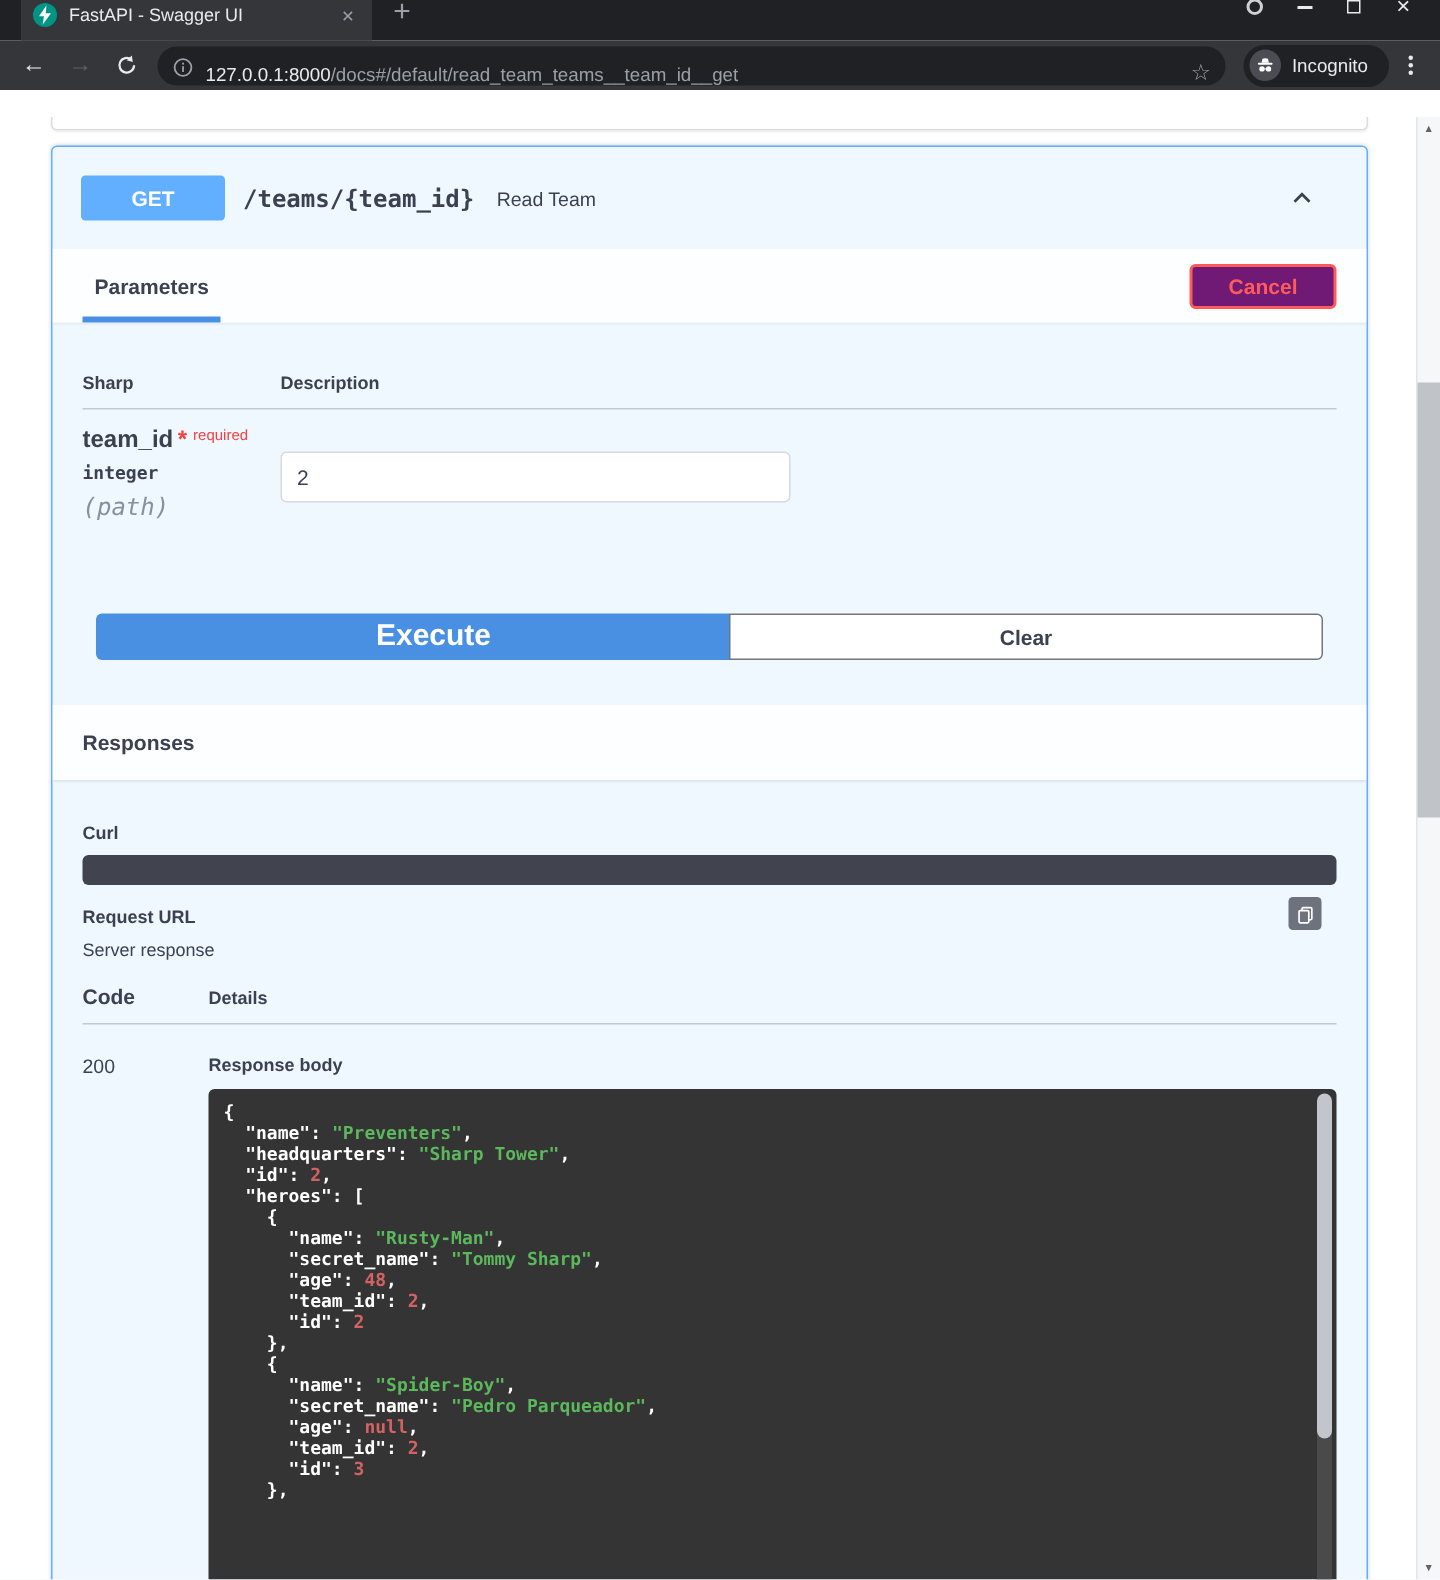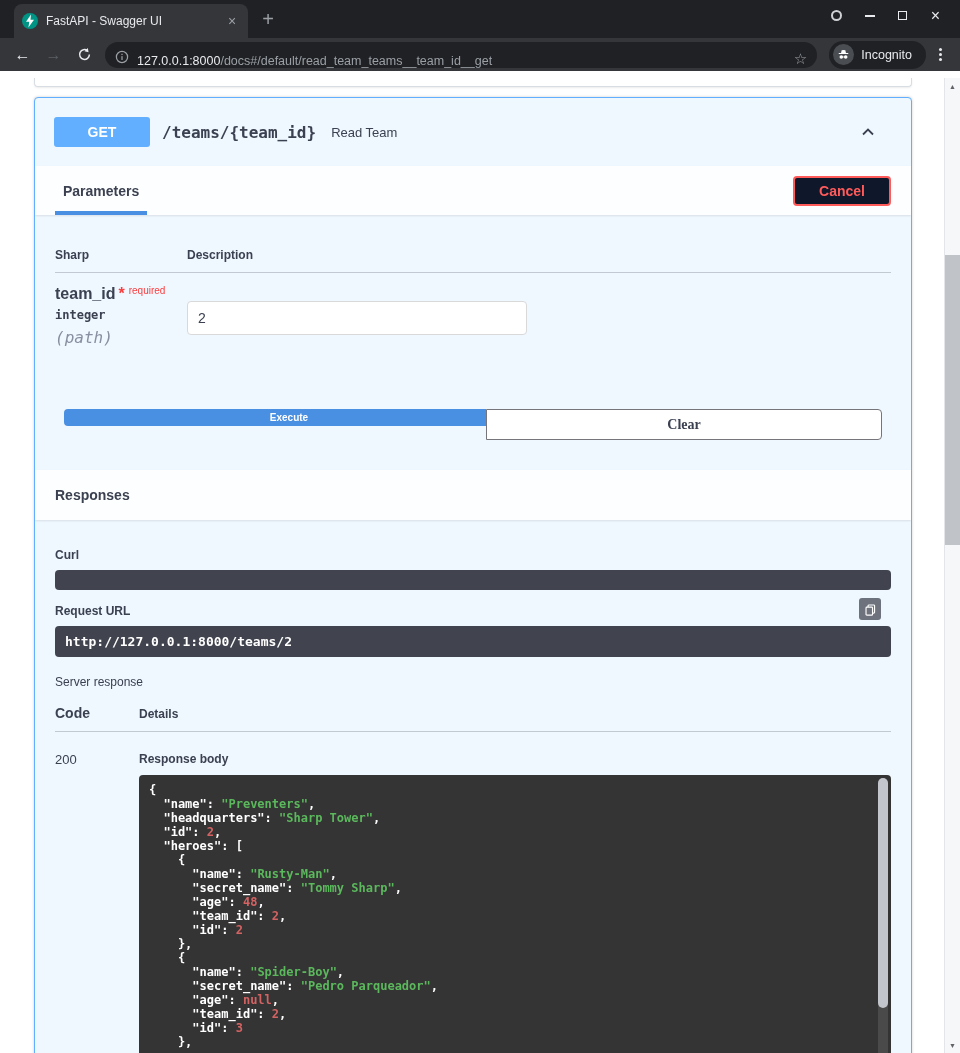--- a/index.html
+++ b/index.html
@@ -1,20 +1,20 @@
 <!DOCTYPE html>
 <html style="--method-blue: #61affe; --execute-blue: #4990e2; --cancel-red: #ff5b5b; --opblock-bg: #eff7ff; --opblock-border: #61affe; --code-bg: #41444e; --json-bg: #343434; --code-string-green: #5bb85c; --code-number-red: #d36363;"><head>
 <meta charset="utf-8">
 <style>
   * { box-sizing: border-box; margin: 0; padding: 0; }
   html, body { width: 960px; height: 1053px; overflow: hidden; }
   body { font-family: "Liberation Sans", sans-serif; background: #fff; position: relative; }
 
   
-  .tabstrip { height: 38px; background: #202124; display: flex; align-items: flex-end; padding-left: 14px; position: relative; justify-content: flex-end; }
+  .tabstrip { height: 27px; background: #202124; display: flex; align-items: flex-end; padding-left: 14px; position: relative; justify-content: flex-end; }
   .tab { width: 234px; height: 34px; background: #35363a; border-radius: 8px 8px 0 0; display: flex; align-items: center; padding: 0 8px; gap: 8px; }
   .tab-title { flex: 1; color: #e8eaed; font-size: 12px; white-space: nowrap; overflow: hidden; }
   .tab-close { color: #9aa0a6; font-size: 14px; width: 16px; text-align: center; cursor: default; }
   .favicon { width: 16px; height: 16px; flex: 0 0 16px; }
   .newtab-btn { color: #9aa0a6; font-size: 20px; width: 28px; height: 28px; line-height: 26px; text-align: center; margin: 0 0 4px 6px; }
   .win-controls { margin-left: auto; display: flex; align-items: center; height: 45px; padding-right: 8px; }
   .win-btn { width: 33px; height: 45px; display: flex; align-items: center; justify-content: center; color: #e8eaed; }
   .ring-icon { width: 11px; height: 11px; border: 2px solid #cfd1d4; border-radius: 50%; }
   .min-bar { width: 10px; height: 2px; background: #e8eaed; }
   .max-box { width: 9px; height: 9px; border: 1.5px solid #e8eaed; }
@@ -43,37 +43,37 @@
 
   .summary { display: flex; align-items: center; padding: 19px; }
   .method { width: 96px; text-align: center; background: var(--method-blue, #61affe); color: #fff; font-weight: bold; font-size: 14px; padding: 7px 0; border-radius: 3px; }
   .path { font-family: "DejaVu Sans Mono", monospace; font-weight: bold; font-size: 16px; color: #3b4151; margin-left: 12px; }
   .desc { font-size: 13px; color: #3b4151; margin-left: 15px; }
   .chevron { margin-left: auto; padding-right: 14px; display: flex; align-items: center; }
 
   .sec-header { background: rgba(255,255,255,.87); box-shadow: 0 1px 2px rgba(0,0,0,.1); padding: 8px 20px; display: flex; align-items: center; min-height: 49px; position: relative; }
   .tab-item { font-size: 14px; font-weight: bold; color: #3b4151; position: relative; padding: 0 8px; }
   .tab-item::after { content: ""; position: absolute; left: 0; right: 0; bottom: -16px; height: 4px; background: var(--execute-blue, #4990e2); }
-  .btn-cancel { margin-left: auto; background: #0f172a; border: 2px solid var(--cancel-red, #ff5b5b); color: var(--cancel-red, #ff5b5b); font-weight: bold; font-size: 14px; padding: 5px 24px; border-radius: 4px; font-family: inherit; }
+  .btn-cancel { margin-left: auto; background: #701a75; border: 2px solid var(--cancel-red, #ff5b5b); color: var(--cancel-red, #ff5b5b); font-weight: bold; font-size: 14px; padding: 5px 24px; border-radius: 4px; font-family: inherit; }
 
   .params { padding: 18px 20px 30px; }
   .t-head { display: flex; font-size: 12px; font-weight: bold; color: #3b4151; padding: 15px 0 10px; border-bottom: 1px solid rgba(59,65,81,.25); }
   .col-name { width: 132px; flex: 0 0 132px; }
   .t-row { display: flex; padding-top: 12px; align-items: center; }
   .pname { font-size: 16px; font-weight: bold; color: #3b4151; }
   .req-star { color: #f93e3e; margin-left: 3px; }
   .req { color: #f93e3e; font-size: 10px; font-weight: normal; position: relative; top: -5px; margin-left: 4px; }
   .ptype { font-family: "DejaVu Sans Mono", monospace; font-size: 12px; font-weight: bold; color: #3b4151; margin-top: 5px; }
   .pin { font-family: "DejaVu Sans Mono", monospace; font-size: 16px; font-style: italic; color: #888fa0; margin-top: 6px; }
   .col-desc { flex: 1; padding-top: 4px; }
   .param-input { width: 340px; height: 34px; border: 1px solid #d9d9d9; border-radius: 4px; padding: 0 10px; font-size: 14px; color: #3b4151; background: #fff; font-family: inherit; }
 
   .btn-group { display: flex; margin: 62px 9px 0; }
-  .btn-execute { flex: 1; height: 17px; background: var(--execute-blue, #4990e2); color: #fff; font-weight: bold; font-size: 10px; border: none; border-radius: 4px 0 0 4px; font-family: inherit; padding-left: 28px; }
-  .btn-clear { flex: 1; height: 31px; background: #fff; color: #3b4151; font-weight: bold; font-size: 14px; border: 1px solid #75757b; border-radius: 0 4px 4px 0; font-family: Liberation Serif, serif; }
+  .btn-execute { flex: 1; height: 31px; background: var(--execute-blue, #4990e2); color: #fff; font-weight: bold; font-size: 20px; border: none; border-radius: 4px 0 0 4px; font-family: inherit; padding-left: 28px; }
+  .btn-clear { flex: 1; height: 31px; background: #fff; color: #3b4151; font-weight: bold; font-size: 14px; border: 1px solid #75757b; border-radius: 0 4px 4px 0; font-family: Liberation Sans, sans-serif; }
 
   .resp-header { min-height: 50px; }
   .resp-title { font-size: 14px; font-weight: bold; color: #3b4151; }
 
   .resp-body { padding: 28px 20px 20px; }
   .lbl { font-size: 12px; font-weight: bold; color: #3b4151; margin-bottom: 8px; }
   .codeblock { background: var(--code-bg, #41444e); border-radius: 4px; color: #fff; font-family: "DejaVu Sans Mono", monospace; font-weight: bold; font-size: 12px; }
   .curl { padding: 10px; line-height: 14px; position: relative; margin-bottom: 14px; }
   .copy-btn { position: absolute; right: 10px; top: 28px; width: 22px; height: 22px; background: #6d727c; border: none; border-radius: 3px; display: flex; align-items: center; justify-content: center; }
   .requrl { padding: 9px 10px; font-size: 13px; line-height: 13px; margin-bottom: 18px; }
@@ -219,21 +219,20 @@
         <div class="codeblock curl">
           <button class="copy-btn">
             <svg width="13" height="13" viewBox="0 0 16 16">
                 <rect x="5" y="2.5" width="8" height="10" rx="1" fill="none" stroke="#ffffff" stroke-width="1.4"></rect>
                 <rect x="2.5" y="5" width="8" height="10" rx="1" fill="#6d727c" stroke="#ffffff" stroke-width="1.4"></rect>
               </svg>
           </button>
         </div>
 
         <div class="lbl">Request URL</div>
-        <div class="codeblock requrl">http://127.0.0.1:8000/teams/2</div>
 
         <div class="lbl sr">Server response</div>
         <div class="resp-thead">
           <div class="code-col">Code</div>
           <div class="details-h">Details</div>
         </div>
 
         <div class="resp-row">
           <div class="code-col status">200</div>
           <div class="detail-col">

